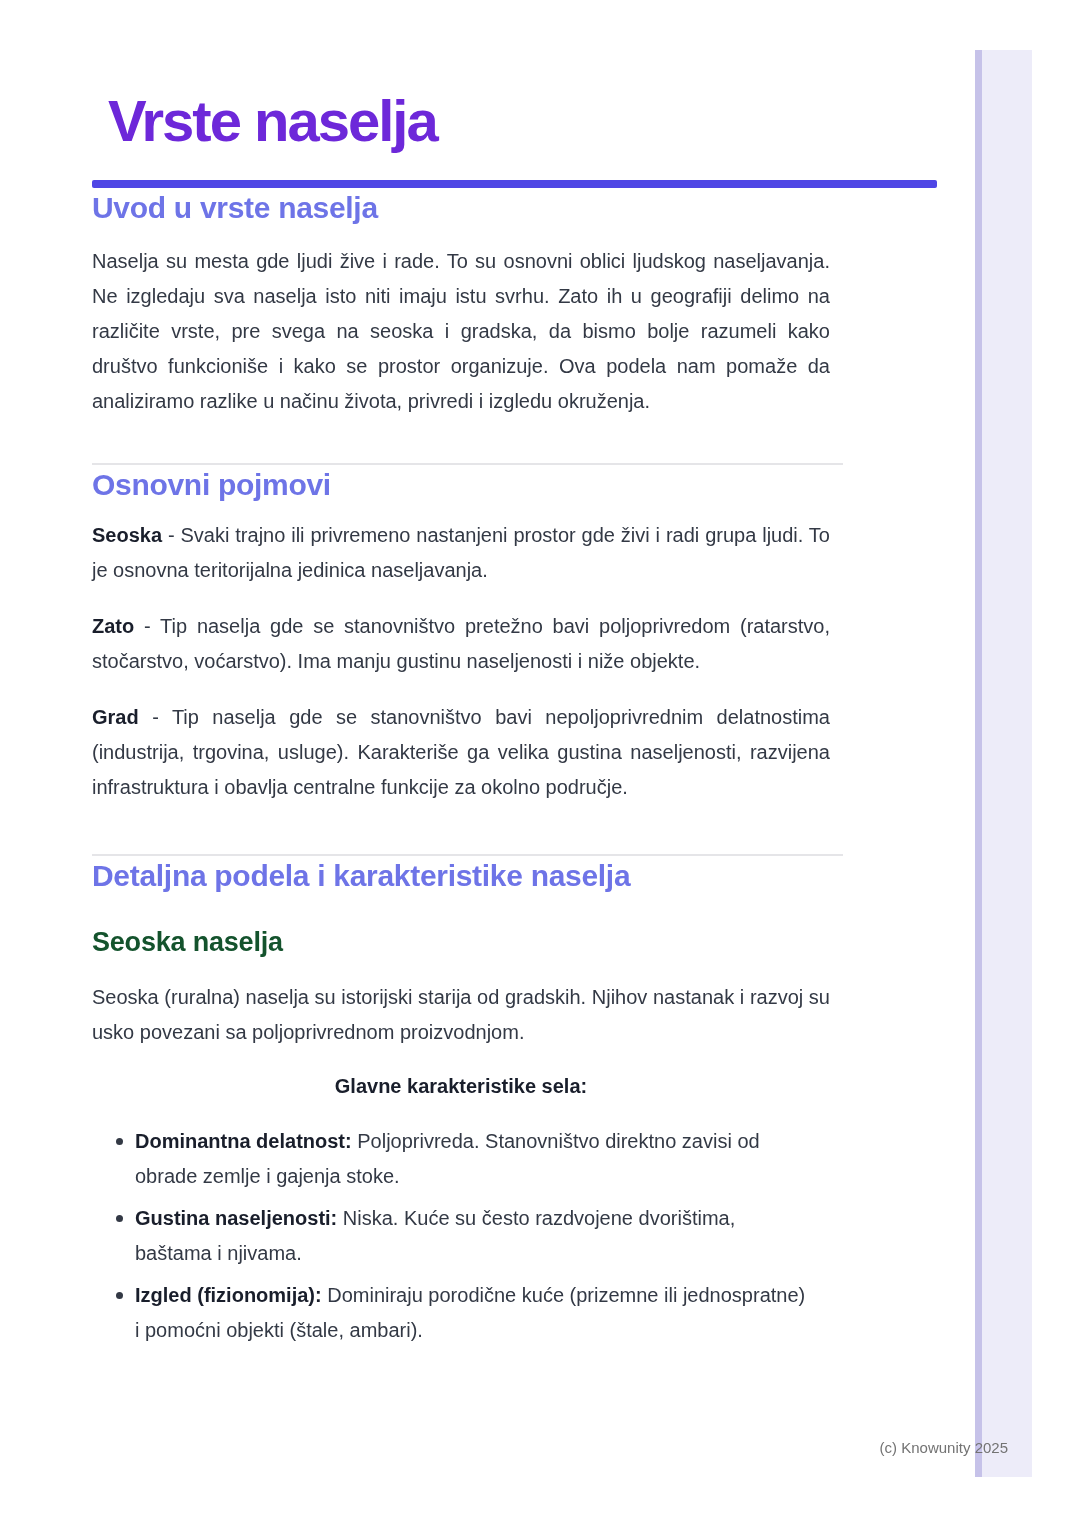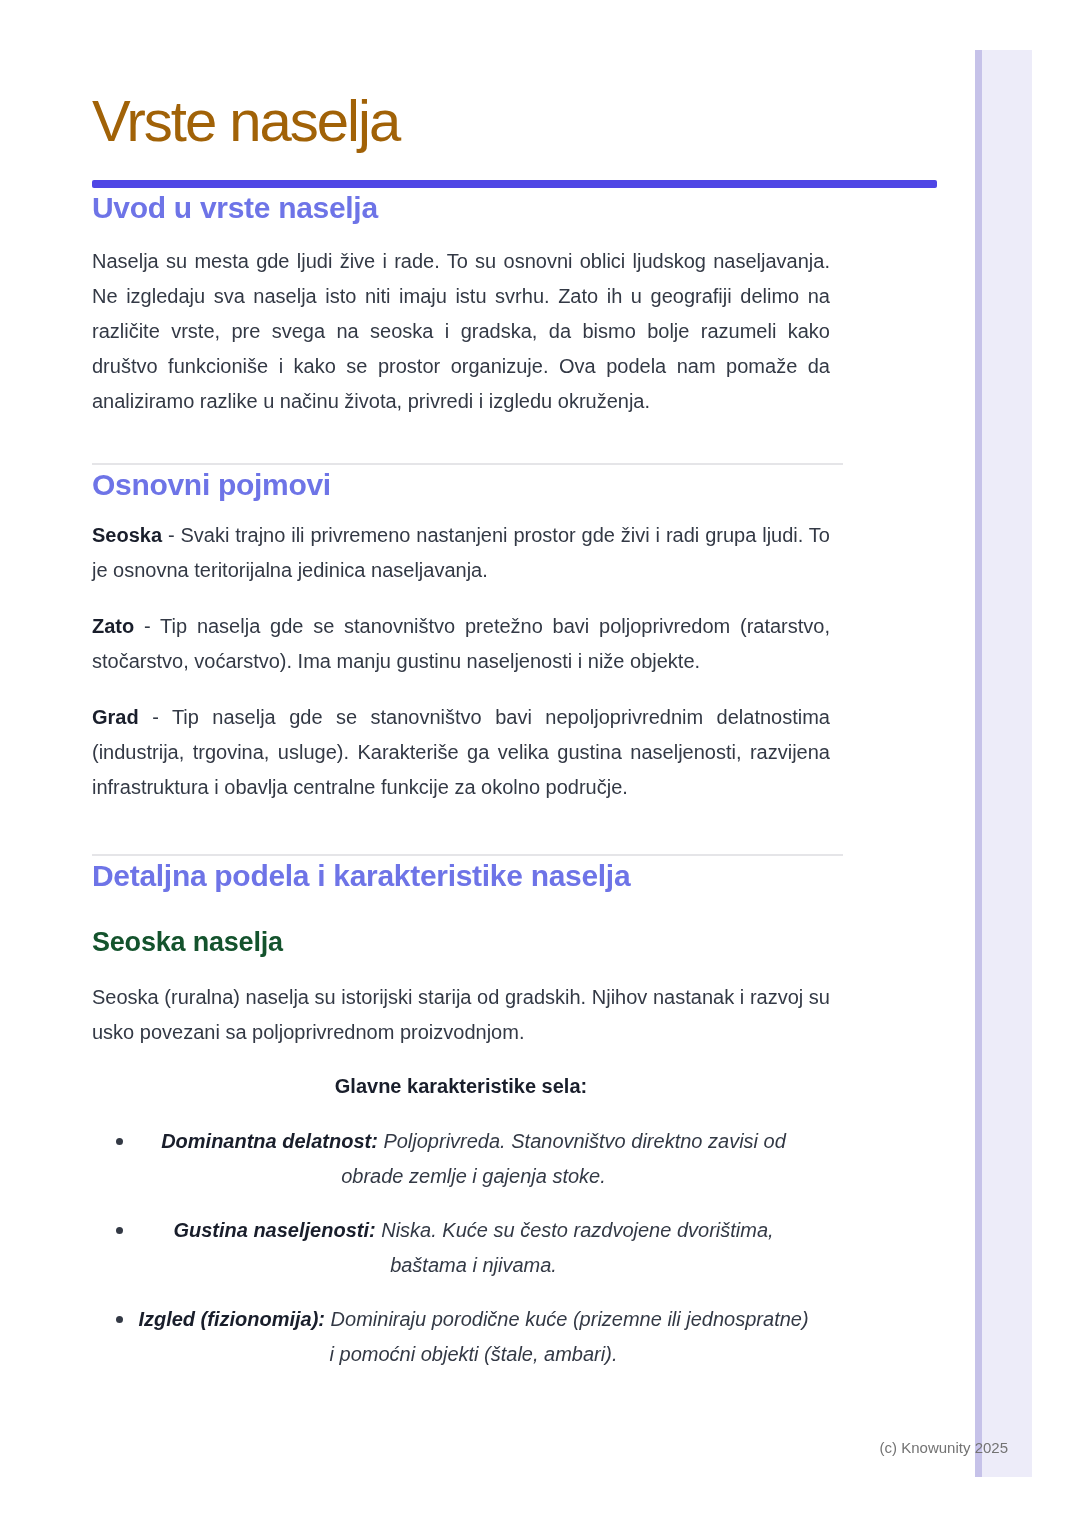--- a/index.html
+++ b/index.html
@@ -15,26 +15,26 @@
     font-family: "Liberation Sans", sans-serif;
     color: #333945;
   }
   .content {
     position: absolute;
     left: 92px;
     top: 0;
     width: 853px;
   }
   h1.title {
-    margin: 90px 0 0 0;
+    margin: 90px 0 0 16px;
     font-size: 58px;
     line-height: 62px;
-    font-weight: 400;
+    font-weight: 700;
     letter-spacing: -2px;
-    color: #a16207;
+    color: #6d28d9;
   }
   .title-rule {
     margin-top: 28px;
     width: 845px;
     height: 8px;
     background: #4f46e5;
     border-radius: 2px;
   }
   h2.section {
     font-size: 30px;
@@ -89,24 +89,23 @@
     margin: 20px 0 0 0;
     padding: 0;
     width: 720px;
   }
   ul.bullets li {
     position: relative;
     padding-left: 43px;
     font-size: 20px;
     line-height: 35px;
     color: #333945;
-    text-align: center;
-    font-style: italic;
+    text-align: left;
   }
-  ul.bullets li + li { margin-top: 19px; }
+  ul.bullets li + li { margin-top: 7px; }
   ul.bullets li::before {
     content: "";
     position: absolute;
     left: 24px;
     top: 14px;
     width: 7px;
     height: 7px;
     border-radius: 50%;
     background: #333945;
   }

